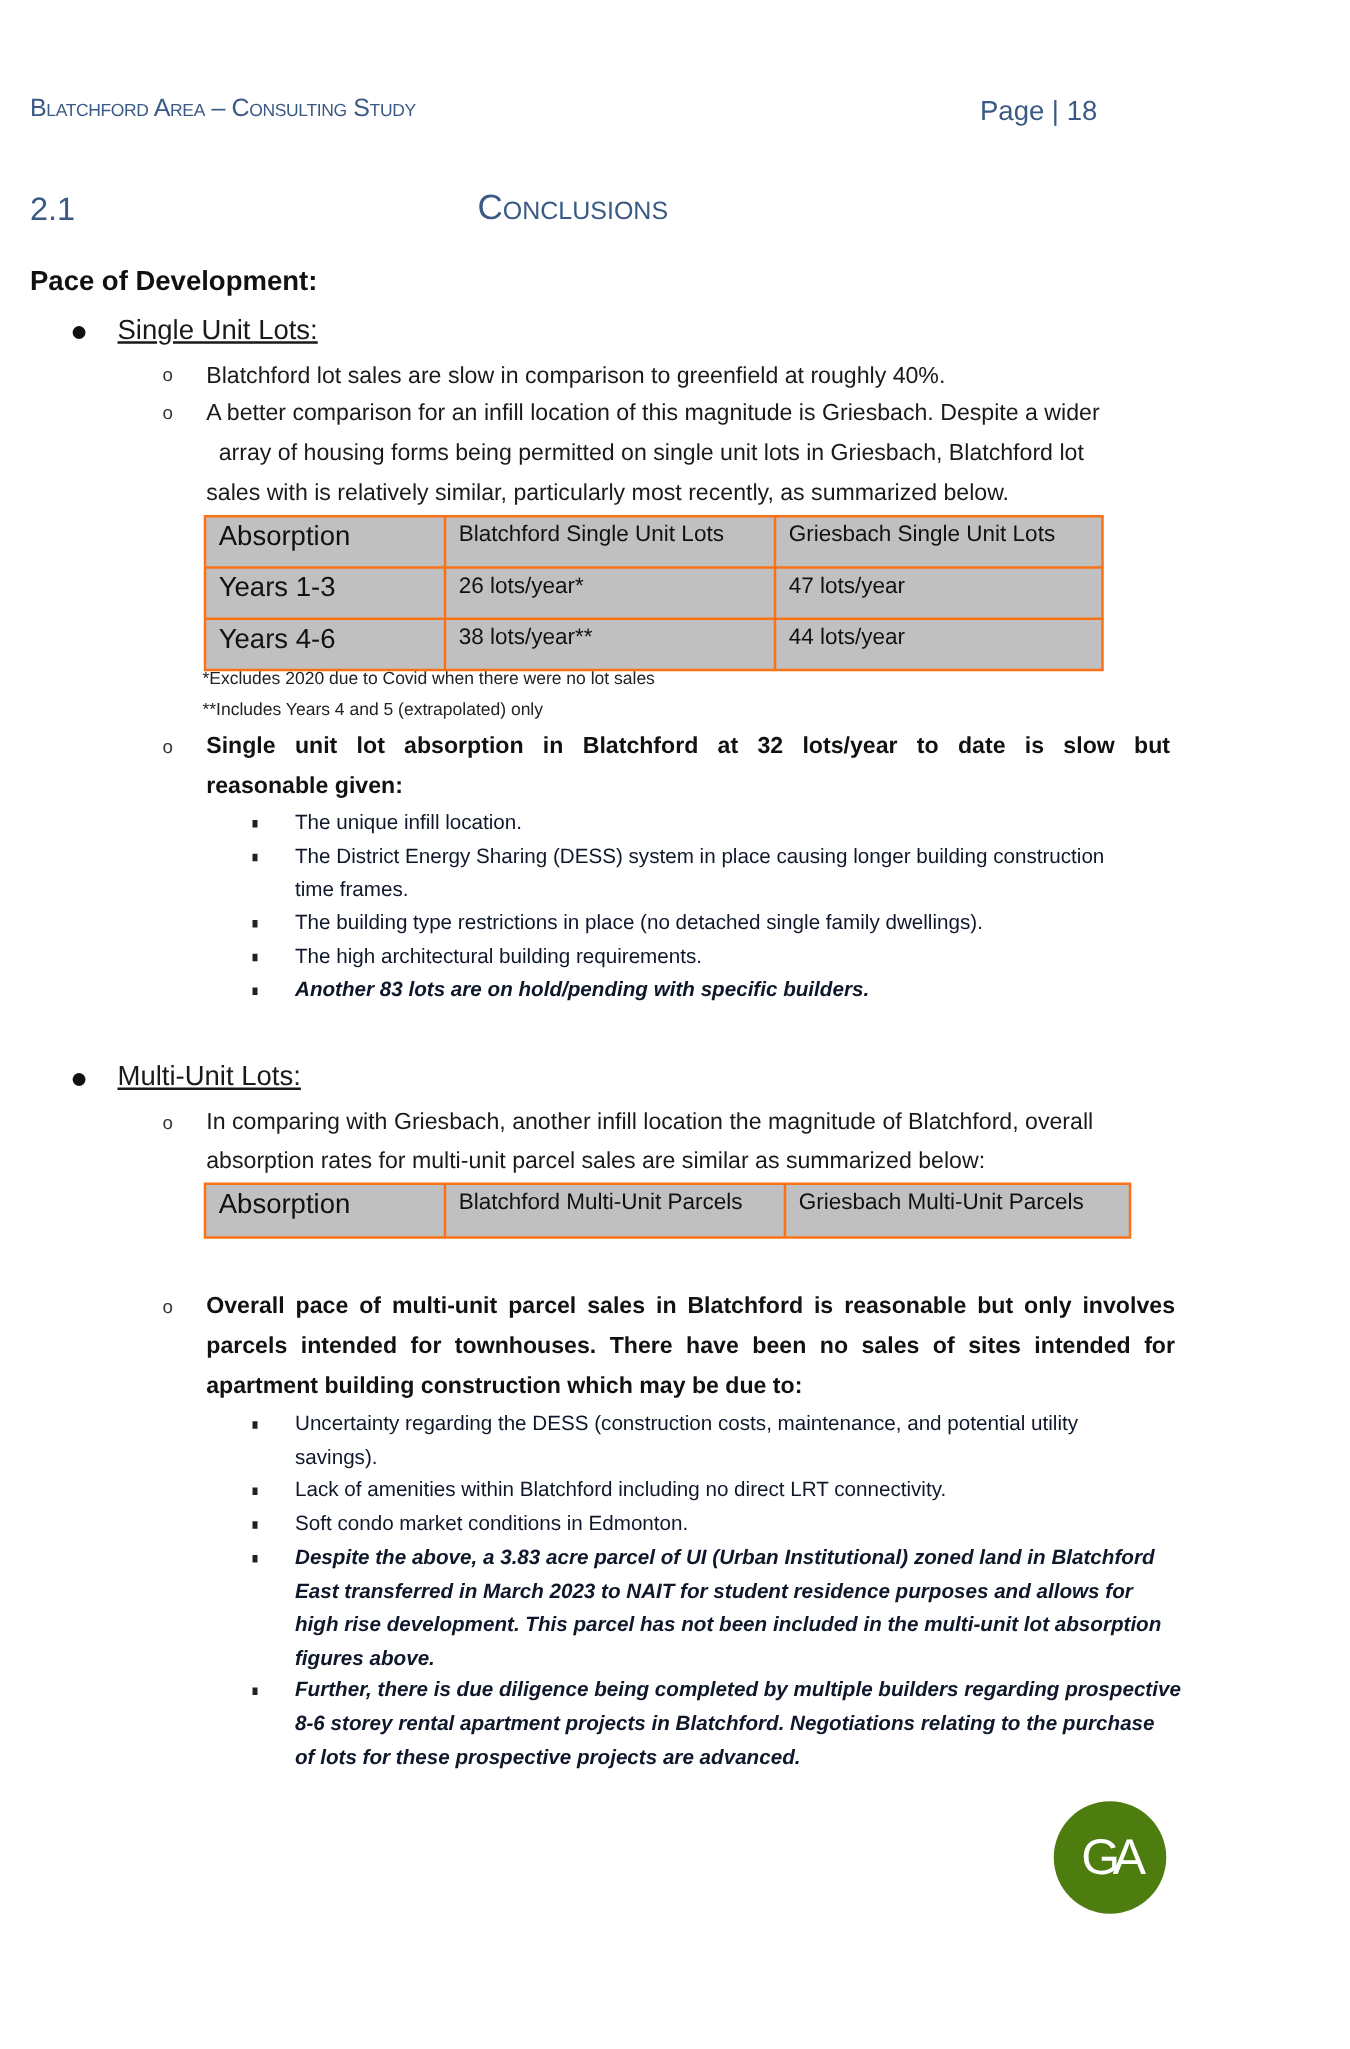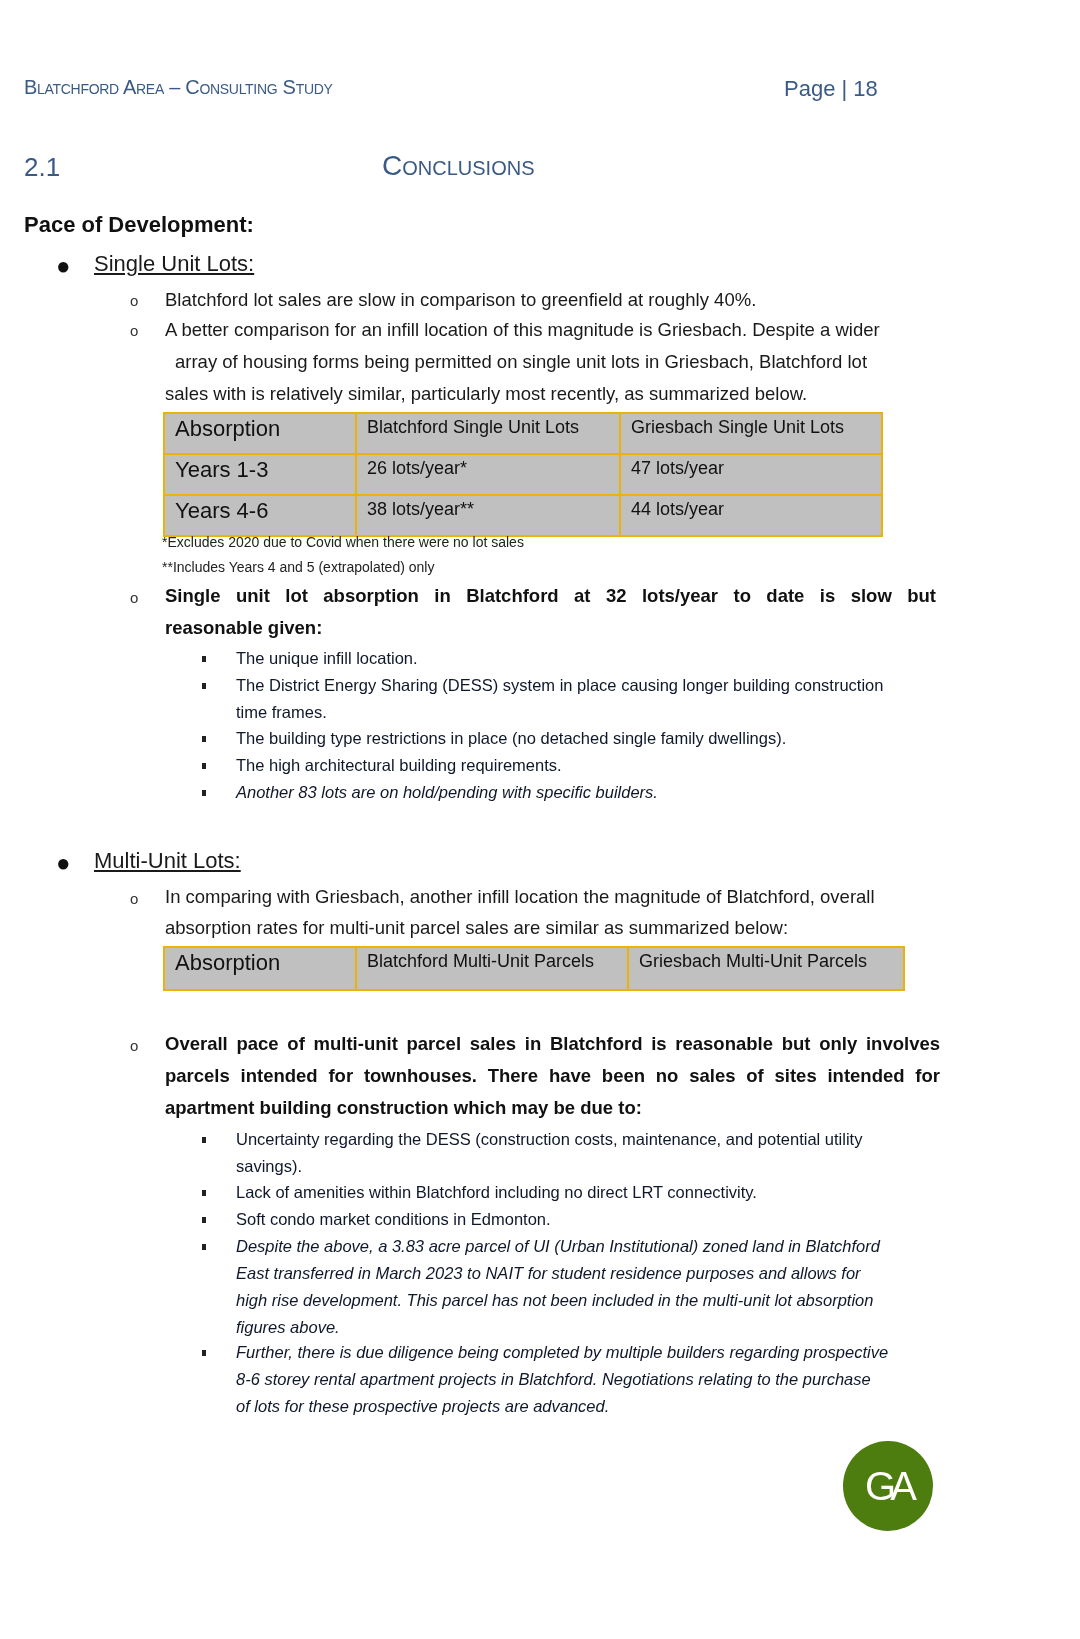--- a/index.html
+++ b/index.html
@@ -10,23 +10,23 @@
   .hdr-page { left:784px; top:76px; font-size:22px; color:#3a5a85; }
   .sec-num { left:24px; top:152px; font-size:26px; color:#3a5a85; }
   .sec-title { left:382px; top:150px; font-size:28px; color:#3a5a85; font-variant:small-caps; }
   .h-pace { left:24px; top:212px; font-size:22px; font-weight:bold; color:#111; }
   .bullet-l1 { font-size:24px; color:#111; }
   .l1-label { text-decoration:underline; font-size:22px; }
   .para { font-size:18.5px; line-height:32px; color:#1a1a1a; }
   .o-mark { font-size:15px; color:#333; }
   .sq { width:4px; height:6px; background:#222; }
   .sub { font-size:16.5px; line-height:27px; color:#0f172a; }
-  .sub.it { font-style:italic; }
+  .sub.it { font-style:italic;font-weight:bold; }
   .bold-para { font-size:18.5px; line-height:32px; font-weight:bold; color:#111; text-align:justify; }
-  table.t { position:absolute; border-collapse:separate; border-spacing:2px; background:#eab308; }
+  table.t { position:absolute; border-collapse:separate; border-spacing:2px; background:#f97316; }
   table.t td { background:#c0c0c0; vertical-align:top; padding:0 10px; color:#111; }
   .c-big { font-size:22px; }
   .c-small { font-size:18px; }
   .foot { font-size:14px; color:#222; }
   .logo { left:843px; top:1441px; width:90px; height:90px; border-radius:50%; background:#4d7c0f;
           display:flex; align-items:center; justify-content:center; color:#fff; font-size:40px; letter-spacing:-6px; font-weight:300; }
 </style>
 </head>
 <body>
 

